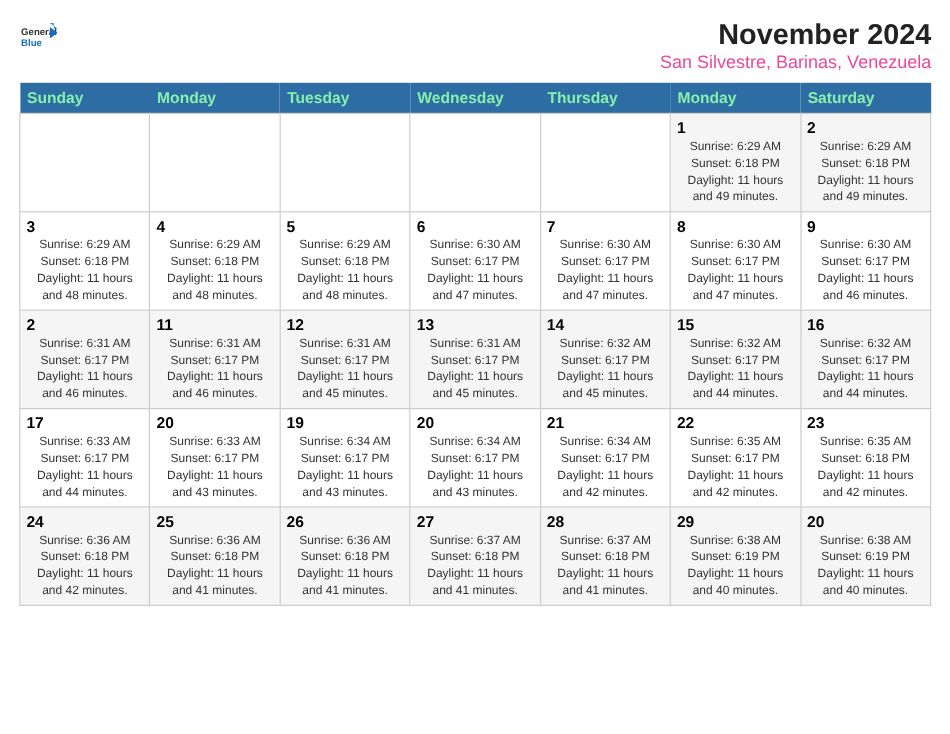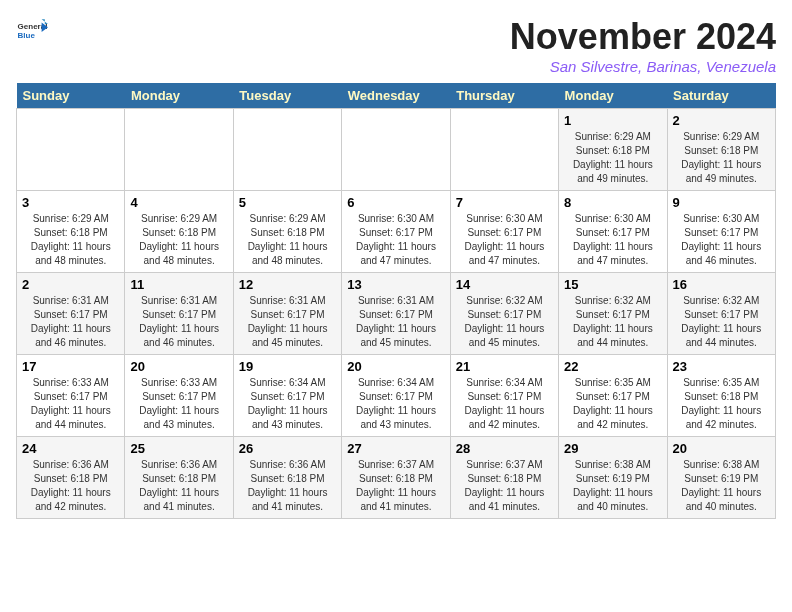--- a/index.html
+++ b/index.html
@@ -22,37 +22,36 @@
       gap: 4px;
     }
     .logo-icon {
       width: 32px;
       height: 32px;
     }
     .title-area {
       text-align: right;
     }
     .month-title {
-      font-size: 36px;
+      font-size: 24px;
       font-weight: bold;
       color: #222;
     }
     .location {
       font-size: 15px;
-      color: #8b5cf6;
-      font-style: italic;
+      color: #ec4899;
     }
     table {
       width: 100%;
       border-collapse: collapse;
       font-size: 10.5px;
     }
     thead tr th {
       background-color: #2e6da4;
-      color: #fef9c3;
+      color: #86efac;
       text-align: left;
       padding: 5px 6px;
       font-size: 13px;
       font-weight: bold;
     }
     tbody tr td {
       border: 1px solid #ccc;
       vertical-align: top;
       padding: 4px 5px;
       height: 82px;

